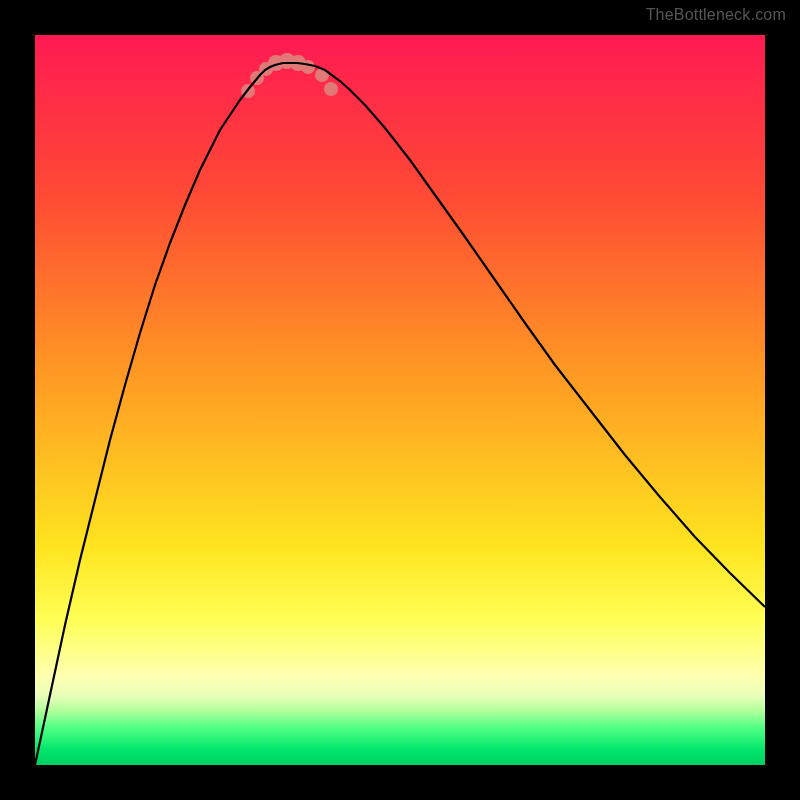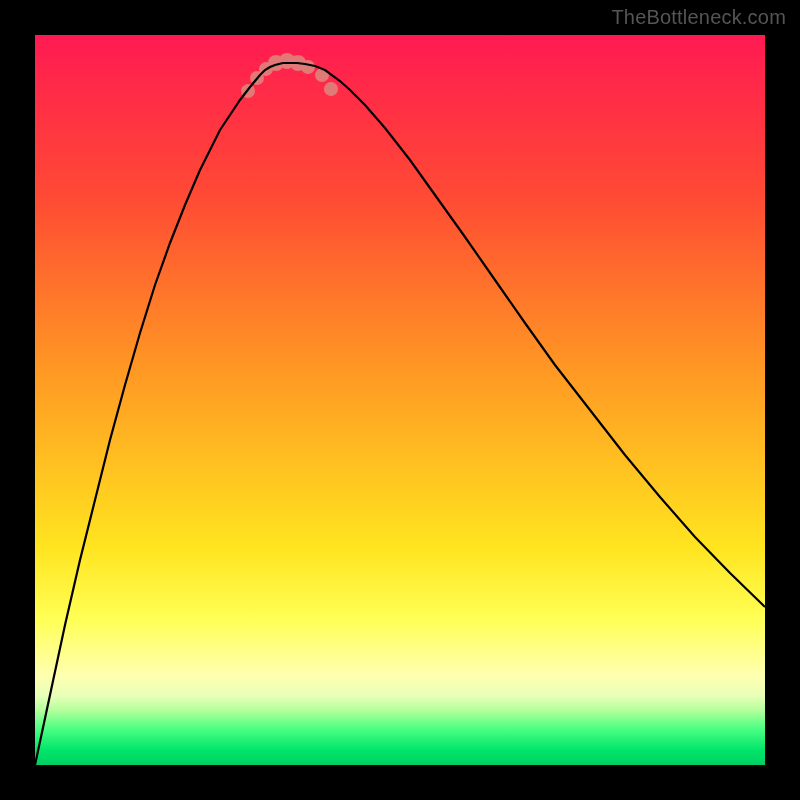--- a/index.html
+++ b/index.html
@@ -41,21 +41,21 @@
     top: 0;
     width: 100%;
     height: 100%;
     z-index: 2;
   }
   .watermark {
     position: absolute;
     top: 6px;
     right: 14px;
     color: #555;
-    font-size: 20px;
+    font-size: 16px;
     font-weight: 500;
     z-index: 3;
     letter-spacing: 0.2px;
   }
 </style>
 </head>
 <body>
 
 <div class="frame">
   <div class="watermark">TheBottleneck.com</div>

